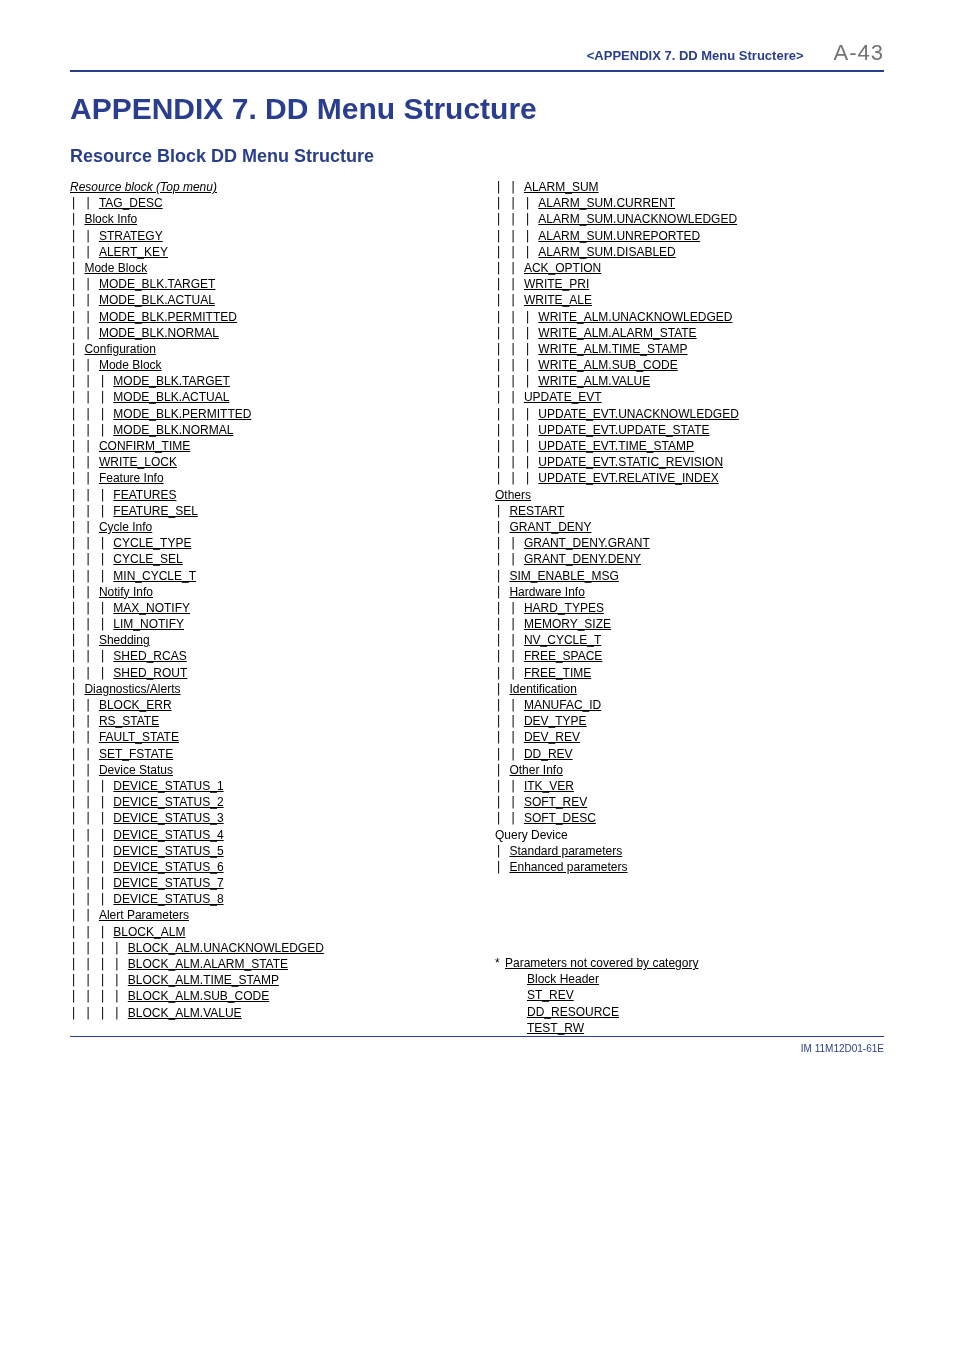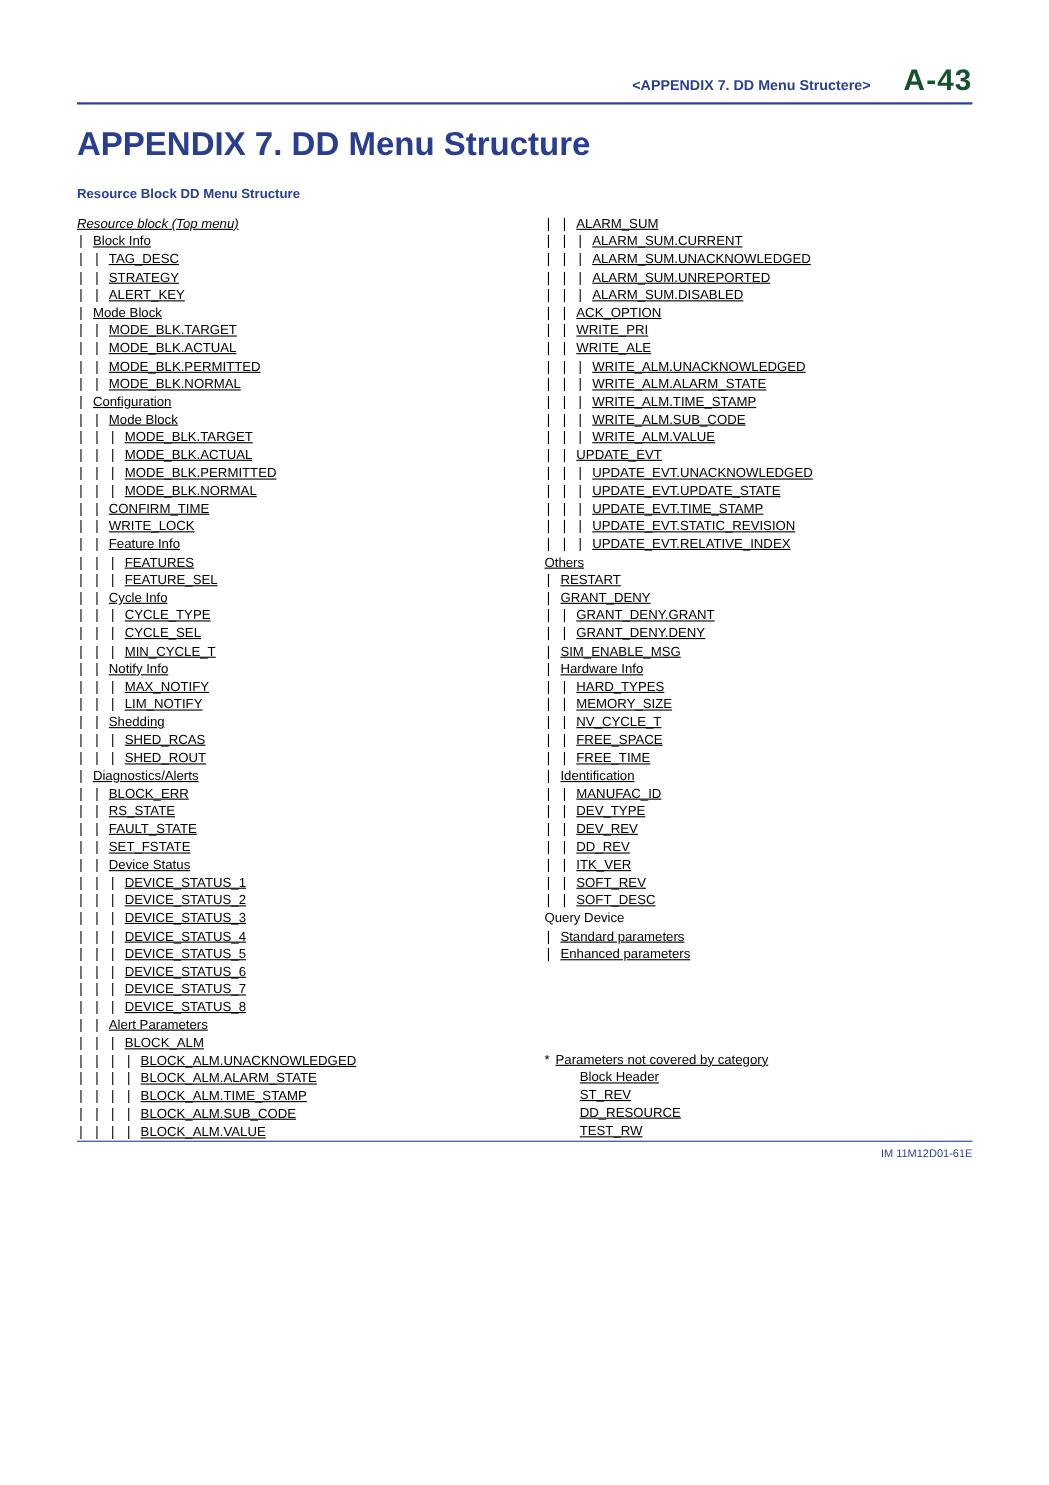--- a/index.html
+++ b/index.html
@@ -4,50 +4,50 @@
 <style>
   * { box-sizing: border-box; margin: 0; padding: 0; }
   body {
     font-family: Arial, Helvetica, sans-serif;
     background: #fff;
     width: 954px;
     margin: 0 auto;
     color: #000;
   }
   .page {
-    padding: 58px 70px 40px 70px;
+    padding: 40px 70px 40px 70px;
   }
   .header-line {
     display: flex;
     justify-content: flex-end;
     align-items: baseline;
     gap: 30px;
     border-bottom: 2px solid #2a3e8f;
     padding-bottom: 4px;
     margin-bottom: 20px;
   }
   .header-breadcrumb {
     font-size: 13px;
     font-weight: bold;
     color: #2a3e8f;
   }
   .header-page {
-    font-size: 27px;
-    font-weight: bold;
-    color: #14532d;
+    font-size: 22px;
+    font-weight: normal;
+    color: #737373;
     letter-spacing: 1px;
   }
   .title {
     font-size: 30px;
     font-weight: bold;
     color: #2a3e8f;
     margin-bottom: 20px;
   }
   .subtitle {
-    font-size: 12px;
+    font-size: 18px;
     font-weight: bold;
     color: #2a3e8f;
     margin-bottom: 12px;
   }
   .columns {
     display: flex;
     gap: 36px;
     font-size: 12px;
     line-height: 1.35;
   }
@@ -82,22 +82,22 @@
     <span class="header-breadcrumb">&lt;APPENDIX 7. DD Menu Structere&gt;</span>
     <span class="header-page">A-43</span>
   </div>
 
   <h1 class="title">APPENDIX 7. DD Menu Structure</h1>
   <h2 class="subtitle">Resource Block DD Menu Structure</h2>
 
   <div class="columns">
     <div class="col" id="col1">
         <div class="node"><span class="bars"></span><span class="lbl italic">Resource block (Top menu)</span></div>
+        <div class="node"><span class="bars">| | </span><span class="lbl">TAG_DESC</span></div>
         <div class="node"><span class="bars">| </span><span class="lbl">Block Info</span></div>
-        <div class="node"><span class="bars">| | </span><span class="lbl">TAG_DESC</span></div>
         <div class="node"><span class="bars">| | </span><span class="lbl">STRATEGY</span></div>
         <div class="node"><span class="bars">| | </span><span class="lbl">ALERT_KEY</span></div>
         <div class="node"><span class="bars">| </span><span class="lbl">Mode Block</span></div>
         <div class="node"><span class="bars">| | </span><span class="lbl">MODE_BLK.TARGET</span></div>
         <div class="node"><span class="bars">| | </span><span class="lbl">MODE_BLK.ACTUAL</span></div>
         <div class="node"><span class="bars">| | </span><span class="lbl">MODE_BLK.PERMITTED</span></div>
         <div class="node"><span class="bars">| | </span><span class="lbl">MODE_BLK.NORMAL</span></div>
         <div class="node"><span class="bars">| </span><span class="lbl">Configuration</span></div>
         <div class="node"><span class="bars">| | </span><span class="lbl">Mode Block</span></div>
         <div class="node"><span class="bars">| | | </span><span class="lbl">MODE_BLK.TARGET</span></div>
@@ -172,20 +172,21 @@
           <div class="node"><span class="bars">| | </span><span class="lbl">HARD_TYPES</span></div>
           <div class="node"><span class="bars">| | </span><span class="lbl">MEMORY_SIZE</span></div>
           <div class="node"><span class="bars">| | </span><span class="lbl">NV_CYCLE_T</span></div>
           <div class="node"><span class="bars">| | </span><span class="lbl">FREE_SPACE</span></div>
           <div class="node"><span class="bars">| | </span><span class="lbl">FREE_TIME</span></div>
           <div class="node"><span class="bars">| </span><span class="lbl">Identification</span></div>
           <div class="node"><span class="bars">| | </span><span class="lbl">MANUFAC_ID</span></div>
           <div class="node"><span class="bars">| | </span><span class="lbl">DEV_TYPE</span></div>
           <div class="node"><span class="bars">| | </span><span class="lbl">DEV_REV</span></div>
           <div class="node"><span class="bars">| | </span><span class="lbl">DD_REV</span></div>
+          <div class="node"><span class="bars">| </span><span class="lbl">Other Info</span></div>
           <div class="node"><span class="bars">| | </span><span class="lbl">ITK_VER</span></div>
           <div class="node"><span class="bars">| | </span><span class="lbl">SOFT_REV</span></div>
           <div class="node"><span class="bars">| | </span><span class="lbl">SOFT_DESC</span></div>
           <div class="node"><span class="bars"></span><span class="lbl" style="text-decoration: none;">Query Device</span></div>
           <div class="node"><span class="bars">| </span><span class="lbl">Standard parameters</span></div>
           <div class="node"><span class="bars">| </span><span class="lbl">Enhanced parameters</span></div>
         </div>
       <div class="note">
         <div class="note-line"><span class="star">*</span><span class="lbl">Parameters not covered by category</span></div>
         <div id="note-items">

